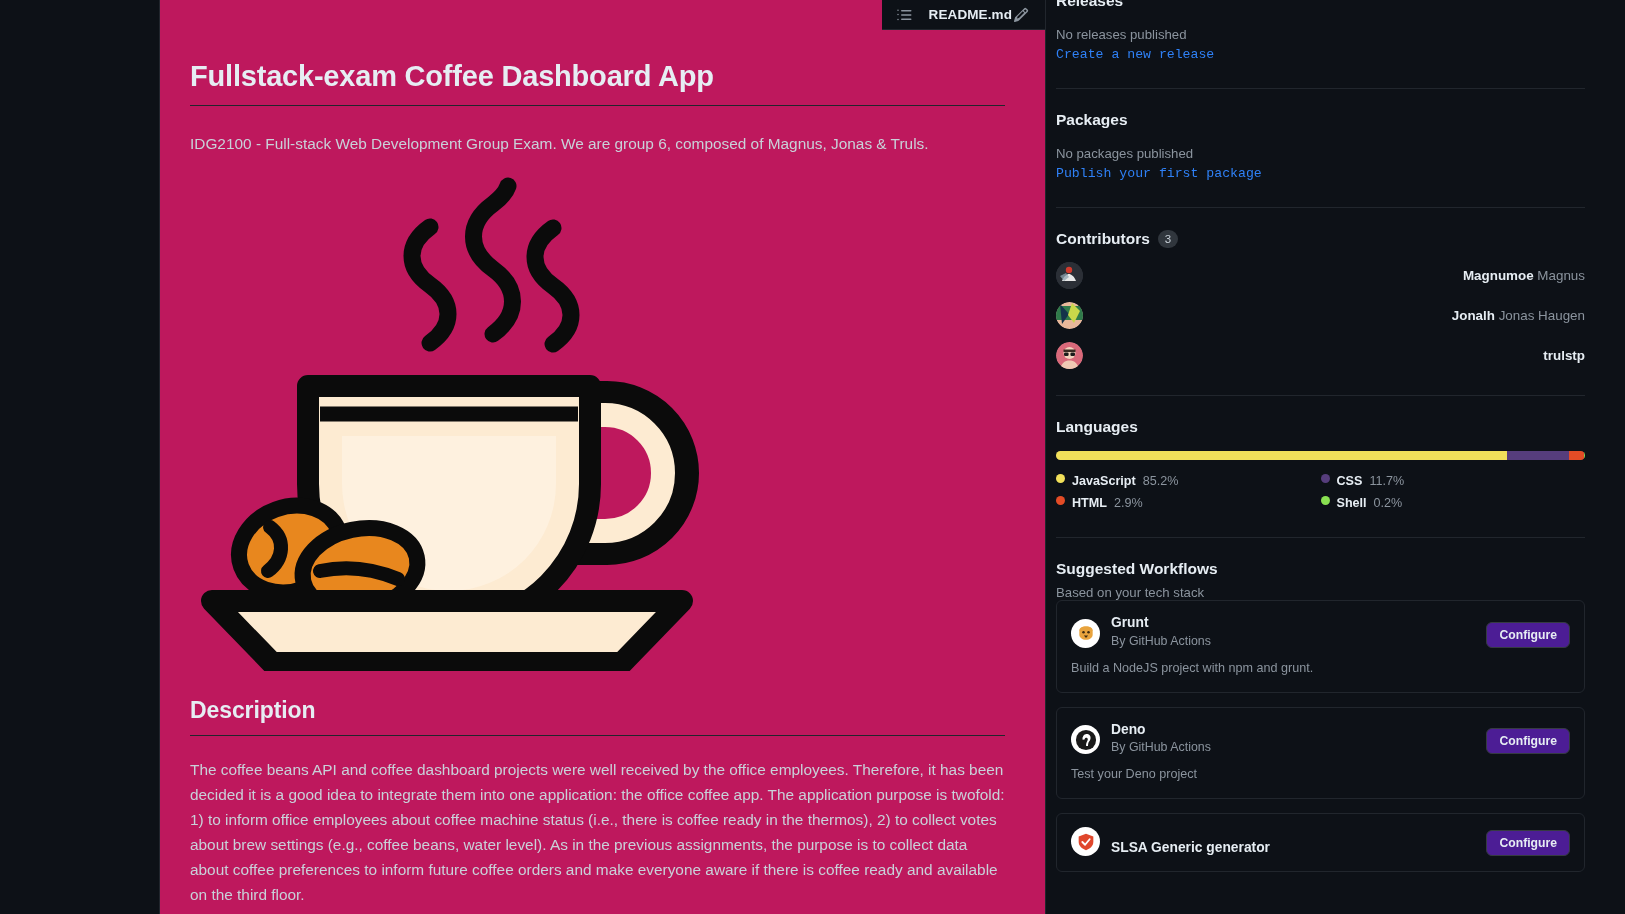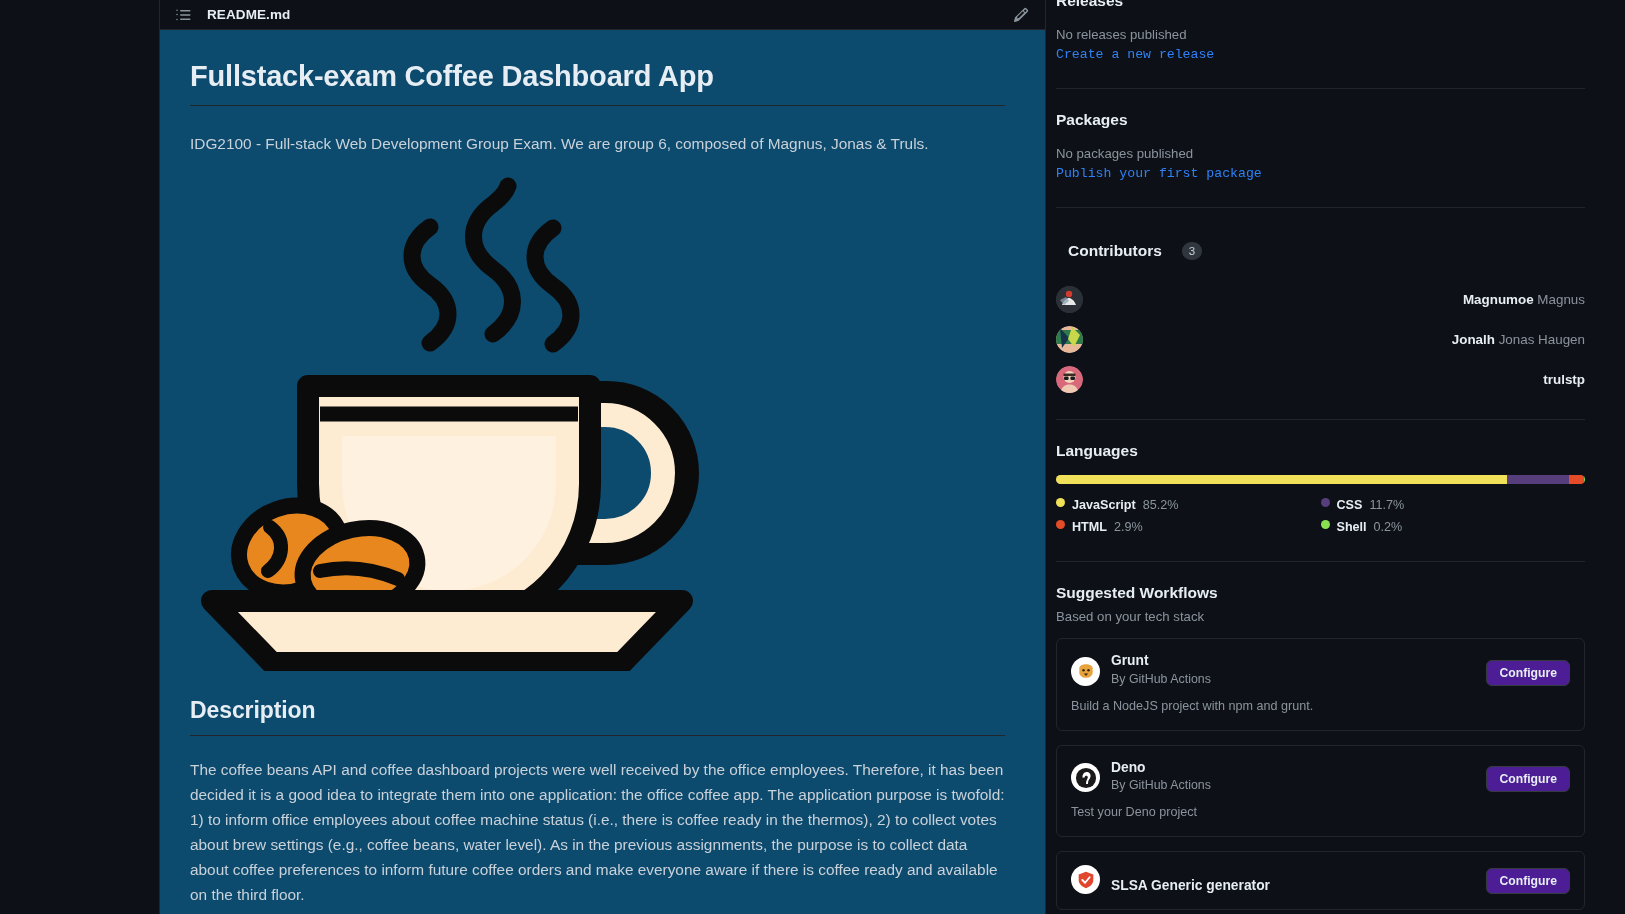--- a/index.html
+++ b/index.html
@@ -20,24 +20,25 @@
     width: 160px; height: 914px;
     background: #0d1117;
     border-right: 1px solid #21262d;
     flex: 0 0 160px;
   }
   
   .readme-col {
     flex: 0 0 886px;
     width: 886px;
     height: 914px;
-    background: #0c4a6e;
+    background: #be185d;
     display: flex;
     flex-direction: column;
     border-right: 1px solid #21262d;
+    align-items: flex-end;
   }
   .readme-header {
     height: 30px;
     flex: 0 0 30px;
     display: flex;
     align-items: center;
     padding: 0 16px 0 14px;
     border-bottom: 1px solid #21262d;
     background: #0d1117;
   }
@@ -200,21 +201,20 @@
   .dot {
     width: 9px; height: 9px; border-radius: 50%;
     flex: 0 0 9px;
   }
 
   
   .wf-sub {
     font-size: 13.2px;
     color: #8b949e;
     margin-top: -8px;
-    margin-bottom: 14px;
   }
   .wf-card {
     border: 1px solid #21262d;
     border-radius: 6px;
     padding: 13px 14px 15px 14px;
     margin-bottom: 14px;
     background: #0d1117;
   }
   .wf-top {
     display: flex;
@@ -340,21 +340,21 @@
     <div class="side-sec">
       <div class="side-title">Packages</div>
       <div class="muted">No packages published</div>
       <a class="link">Publish your first package</a>
     </div>
 
     <div class="divider"></div>
 
     <div class="side-sec">
       <div class="side-title-row">
-        <span class="side-title" style="margin:12px">Contributors</span>
+        <span class="side-title" style="margin:0">Contributors</span>
         <span class="counter">3</span>
       </div>
 
       <div class="contrib-row">
         <span class="avatar">
           <svg width="27" height="27" viewBox="0 0 27 27" aria-hidden="true">
             <circle cx="13.5" cy="13.5" r="13.5" fill="#2b2f36"></circle>
             <path d="M6 19c2-5 5-7 7-7s5 2 7 7z" fill="#e8e8e8"></path>
             <circle cx="13" cy="8" r="3.2" fill="#d23b2e"></circle>
             <path d="M4 14l6-3 3 4-5 4z" fill="#8fa3b0" opacity=".75"></path>

